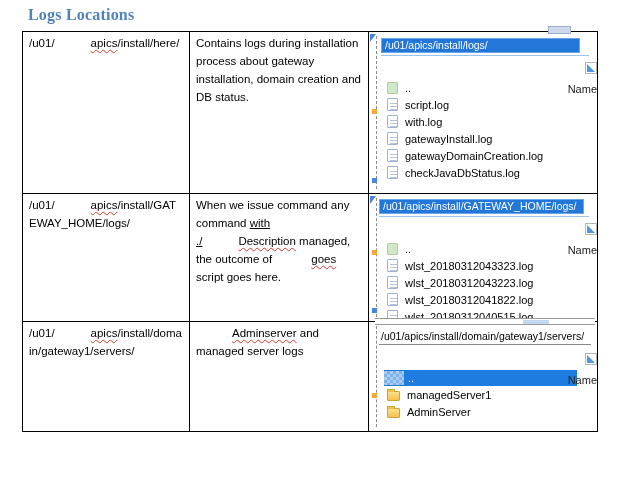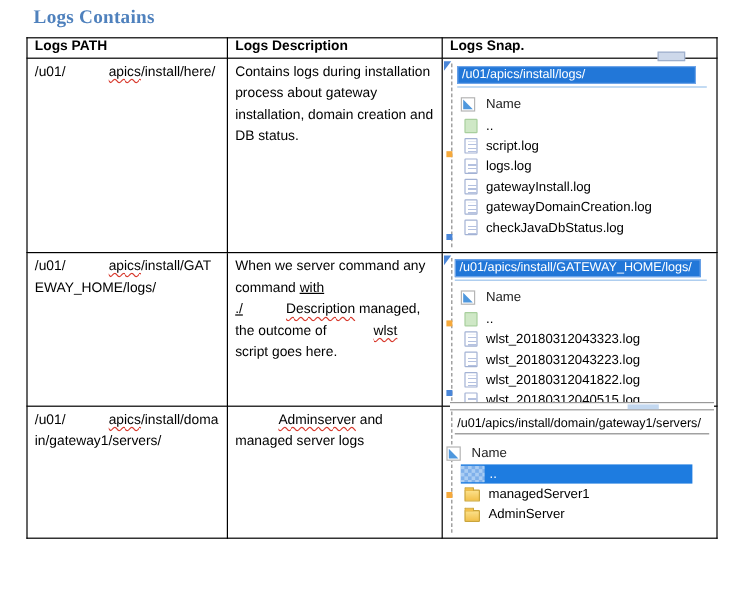--- a/index.html
+++ b/index.html
@@ -37,21 +37,21 @@
   .m-cursor { width:0; height:0; background:none; border-top:8px solid #4a86d8; border-right:6px solid transparent; }
 
   .addr {
     margin:6px 17px 0 12px; height:15px; line-height:13px;
     background:#2277d8; border:1px solid #6ea4e8; color:#fff;
     font-size:10.5px; padding-left:3px; white-space:nowrap; overflow:hidden;
   }
   .addr.plain { background:#fff; border:none; border-bottom:1px solid #8a8a8a; color:#000; margin:8px 6px 0 10px; padding-left:2px; }
   .addr-sub { margin:2px 8px 0 12px; border-top:1px solid #9cc3ec; height:0; }
 
-  .name-row { display:flex; align-items:center; gap:9px; margin:6px 0 2px 15px; height:15px; color:#222; }
+  .name-row { display:flex; align-items:flex-end; gap:9px; margin:6px 0 2px 15px; height:15px; color:#222;flex-direction:column; }
   .name-row.nr-left { margin-left:3px; }
   .file-row { display:flex; align-items:center; gap:7px; margin-left:18px; height:17px; }
   .file-row .lbl { white-space:nowrap; }
   .file-row.selected { width:193px; margin-left:15px; background:#1e7ce0; color:#fff; gap:4px; height:16px; }
 
   .ic { flex:0 0 auto; }
   .ic-sort { width:12px; height:12px; background:#fff; border:1px solid #b5b5b5; position:relative; }
   .ic-sort::after { content:""; position:absolute; left:1px; bottom:1px; width:0; height:0;
     border-bottom:8px solid #4e97dd; border-right:8px solid transparent; }
   .ic-parent { width:11px; height:12px; background:#cfe8c6; border:1px solid #a8cf9d; border-radius:1px; }
@@ -68,35 +68,30 @@
     background:#cdd8ea; border:1px solid #9fb0cc; z-index:3; }
   .topbar { position:absolute; left:6px; right:2px; top:-4px; height:7px; background:#fff;
     border-top:1px solid #999; border-bottom:1px solid #999; z-index:3; }
   .topbar::after { content:""; position:absolute; left:148px; top:1px; width:26px; height:4px; background:#c3d8f0; }
 </style>
 </head>
 <body>
 
 <div class="page">
 
-  <div class="doc-title">Logs Contains</div>
+  <div class="doc-title">Logs Locations</div>
 
   <table class="logs">
     <colgroup>
         <col style="width:167px">
         <col style="width:179px">
         <col style="width:229px">
       </colgroup>
 
     <tbody>
-        <tr>
-      <th class="hdr">Logs PATH</th>
-      <th class="hdr">Logs Description</th>
-      <th class="hdr">Logs Snap.</th>
-    </tr>
 
     <tr class="r1">
       <td class="txt path-cell"><span>/u01/</span><span class="sp">apics</span><span>/install/here/</span></td>
       <td class="txt"><span>Contains logs during installation process about gateway installation, domain creation and DB status.</span></td>
       <td class="snap-cell">
         <div class="snap">
           <div class="scroll-frag"></div>
           <div class="strip">
             <div class="mark m-cursor" style="top:-2px;left:-2px;"></div>
             <div class="mark m-orange" style="top:48%;"></div>
@@ -111,41 +106,41 @@
           <div class="file-row">
             <span class="ic ic-parent"></span>
             <span class="lbl">..</span>
           </div>
           <div class="file-row">
             <span class="ic ic-log"></span>
             <span class="lbl">script.log</span>
           </div>
           <div class="file-row">
             <span class="ic ic-log"></span>
-            <span class="lbl">logs.log</span>
+            <span class="lbl">with.log</span>
           </div>
           <div class="file-row">
             <span class="ic ic-log"></span>
             <span class="lbl">gatewayInstall.log</span>
           </div>
           <div class="file-row">
             <span class="ic ic-log"></span>
             <span class="lbl">gatewayDomainCreation.log</span>
           </div>
           <div class="file-row">
             <span class="ic ic-log"></span>
             <span class="lbl">checkJavaDbStatus.log</span>
           </div>
         </div>
       </td>
     </tr>
 
     <tr class="r2">
       <td class="txt path-cell"><span>/u01/</span><span class="sp">apics</span><span>/install/GATEWAY_HOME/logs/</span></td>
-      <td class="txt"><span>When we server command any command </span><span class="gr">with ./</span><span class="sp">Description</span><span> managed, the outcome of </span><span class="sp">wlst</span><span> script goes here.</span></td>
+      <td class="txt"><span>When we issue command any command </span><span class="gr">with ./</span><span class="sp">Description</span><span> managed, the outcome of </span><span class="sp">goes</span><span> script goes here.</span></td>
       <td class="snap-cell">
         <div class="snap">
           <div class="strip">
             <div class="mark m-cursor" style="top:-2px;left:-2px;"></div>
             <div class="mark m-orange" style="top:44%;"></div>
             <div class="mark m-blue" style="bottom:4px;"></div>
           </div>
           <div class="addr" style="margin:5px 13px 0 10px;"><span>/u01/apics/install/GATEWAY_HOME/logs/</span></div>
           <div class="addr-sub" style="margin-left:10px;"></div>
           <div class="name-row">

